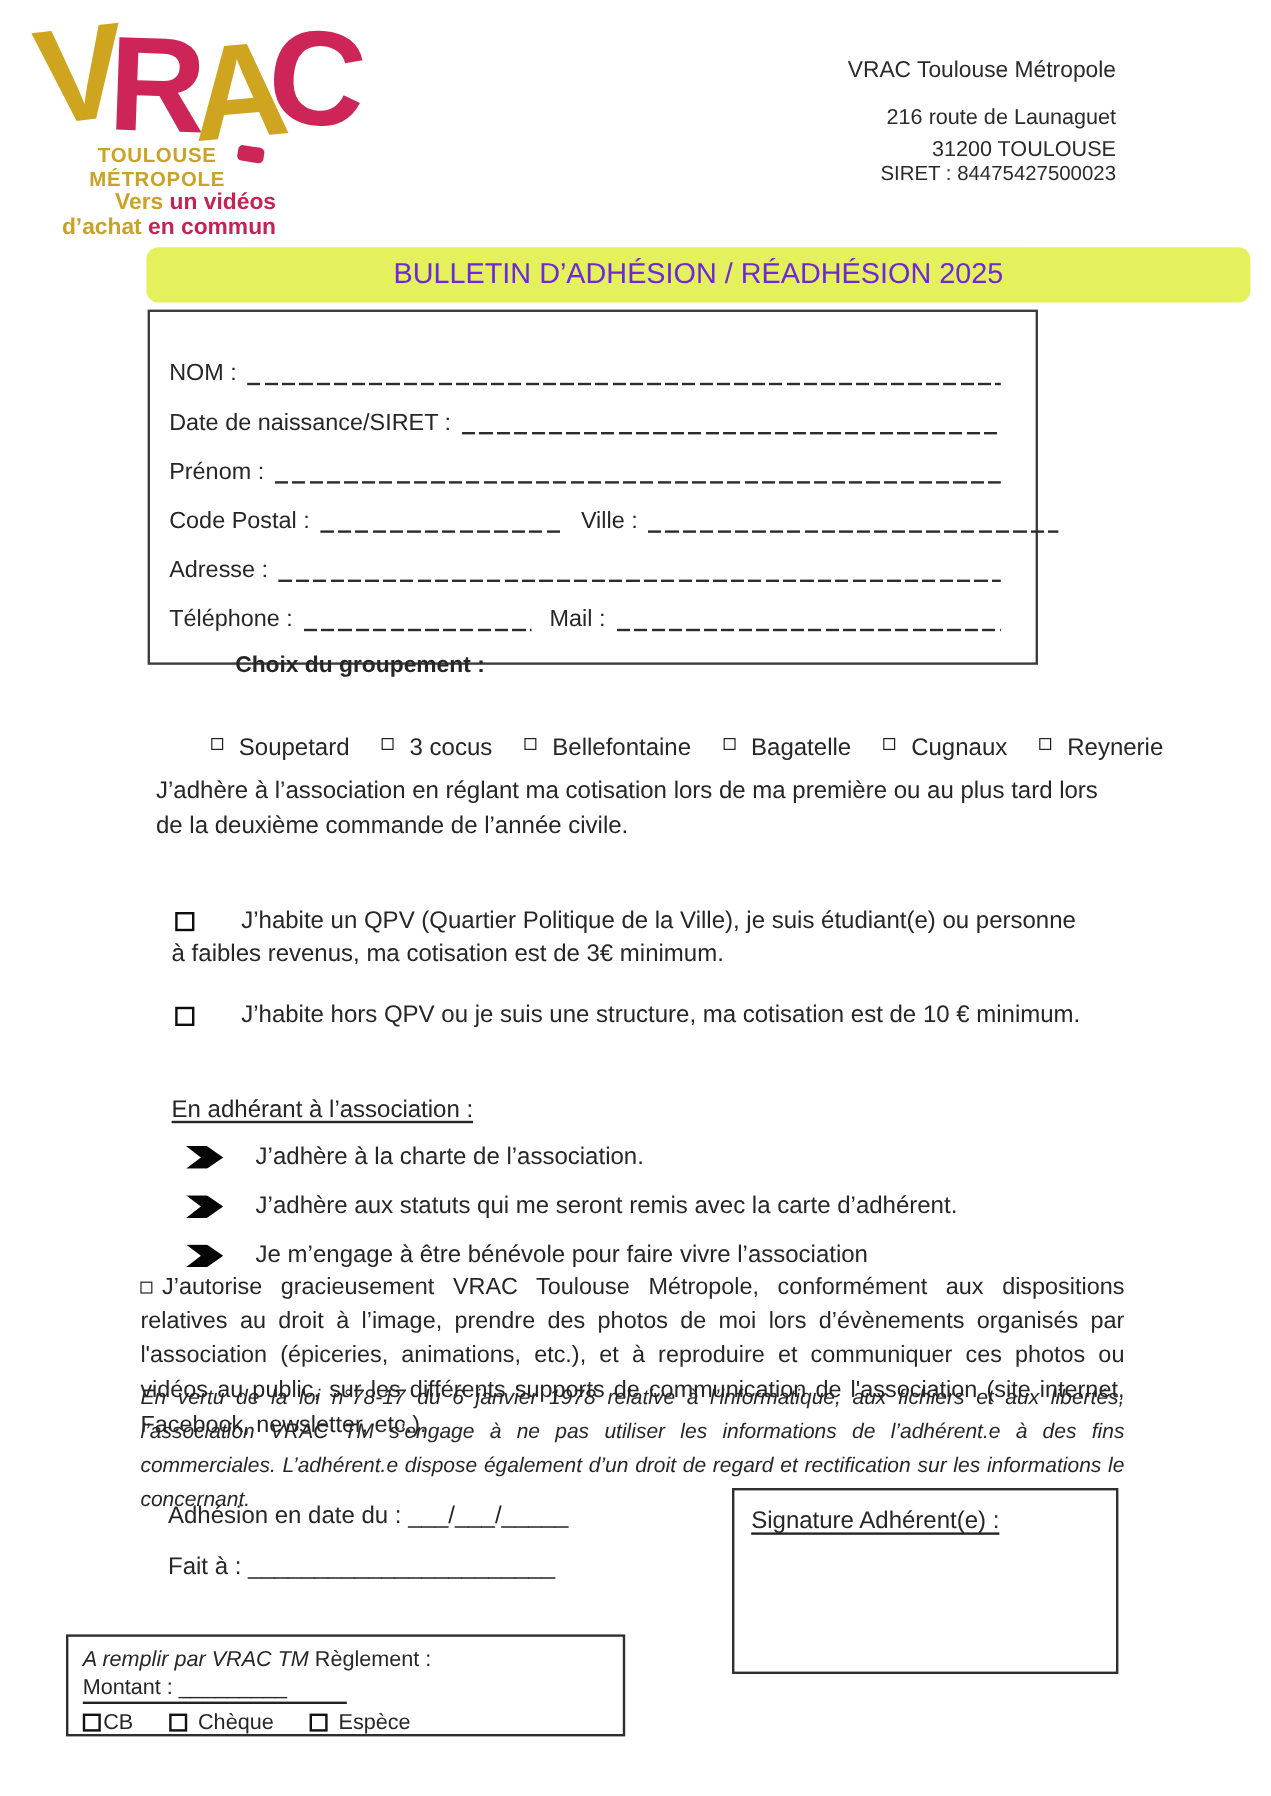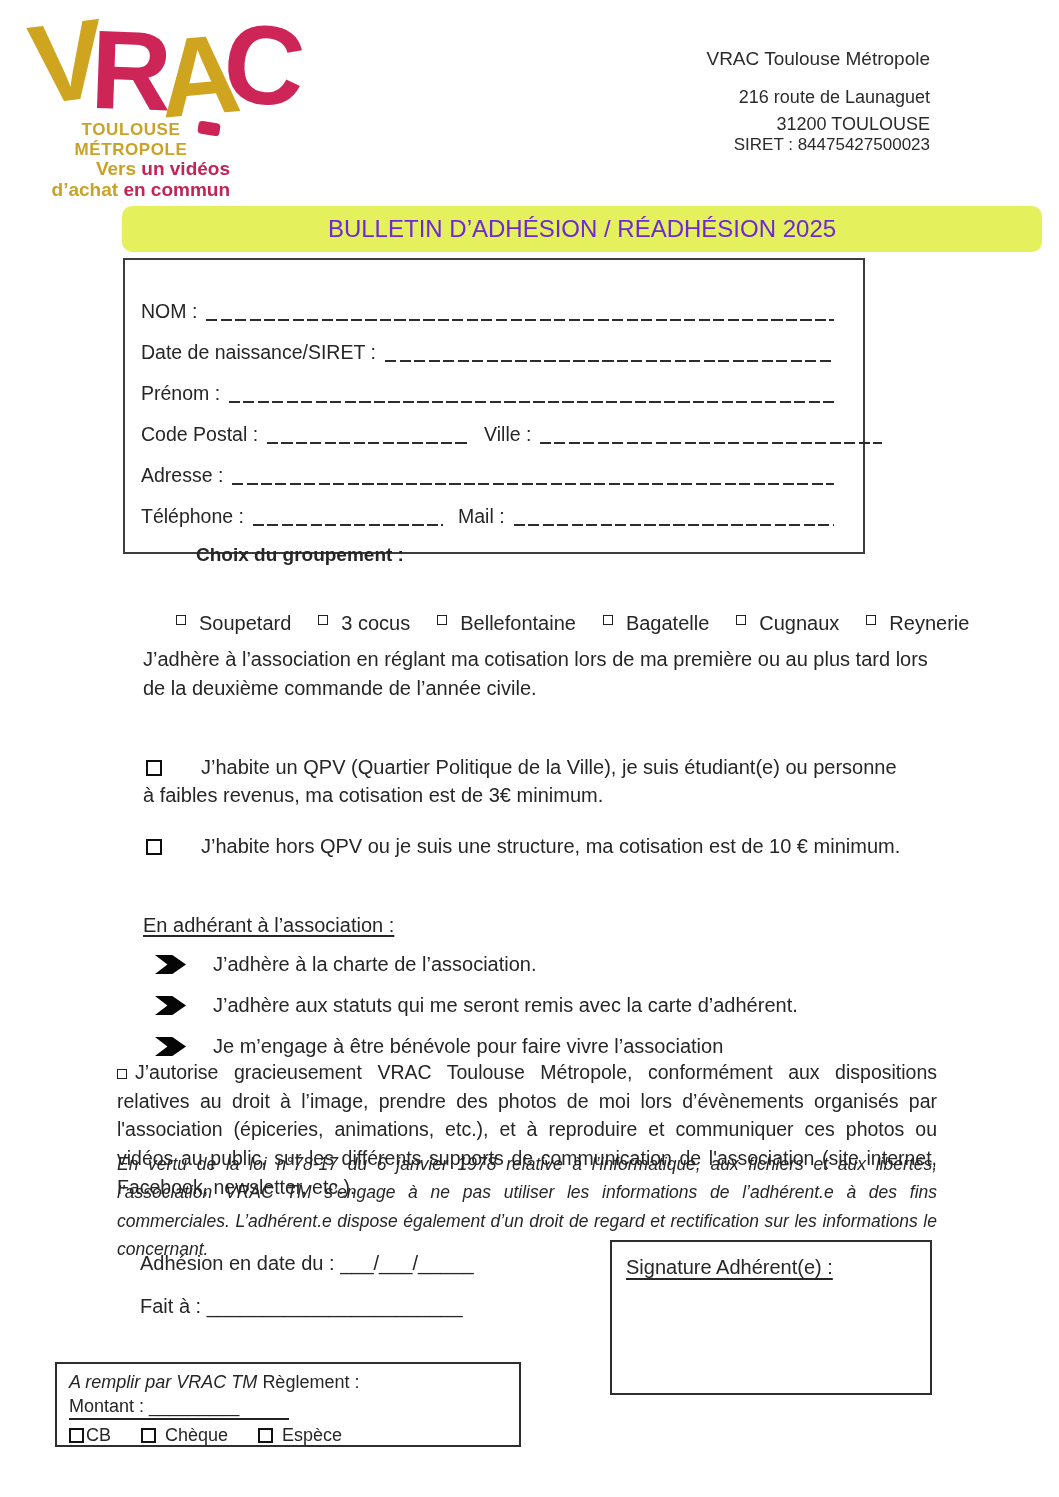--- a/index.html
+++ b/index.html
@@ -37,21 +37,21 @@
     background-image:repeating-linear-gradient(90deg,#2c2c2c 0 11px, transparent 11px 14.5px);
     background-size:calc(100% - 3px) 2px; background-repeat:no-repeat; background-position:left bottom 2px; }
   .fill.w205 { flex:none; width:205px; }
   .fill.w193 { flex:none; width:193px; }
   .fill.w345 { flex:none; width:345px; }
   
   .choix-heading { position:absolute; left:196px; top:544px; font-size:19px; font-weight:700; }
   .group-row { position:absolute; left:176px; top:612px; display:flex; font-size:20px; }
   .group-item { display:flex; margin-right:27px; }
   .cb-small { width:10px; height:10px; border:1.5px solid #222222; margin-right:13px; margin-top:3px; flex:none; background:#fff; }
-  .group-note { position:absolute; left:143px; top:645px; width:800px; font-size:20px; line-height:1.45; }
+  .group-note { position:absolute; left:130px; top:645px; width:800px; font-size:20px; line-height:1.45; }
   
   .qpv-item { position:absolute; left:143px; width:764px; font-size:20px; line-height:1.42; text-indent:58px; }
   .qpv1 { top:753px; } .qpv2 { top:832px; }
   .cb-big { position:absolute; left:3px; top:7px; width:16px; height:16px; border:2.5px solid #0d0d0d; background:#fff; text-indent:0; }
   
   .eng-heading { position:absolute; left:143px; top:914px; font-size:20px; text-decoration:underline; text-underline-offset:3px; }
   .eng-list { position:absolute; left:155px; top:950px; }
   .eng-item { display:flex; margin-bottom:13px; font-size:20px; line-height:1.4; }
   .eng-item:last-child { margin-top:4px; }
   .arrow-bullet { width:31px; height:19px; background:#050505; clip-path:polygon(0 0,56% 0,100% 50%,56% 100%,0 100%,40% 50%); margin:5px 27px 0 0; flex:none; }

